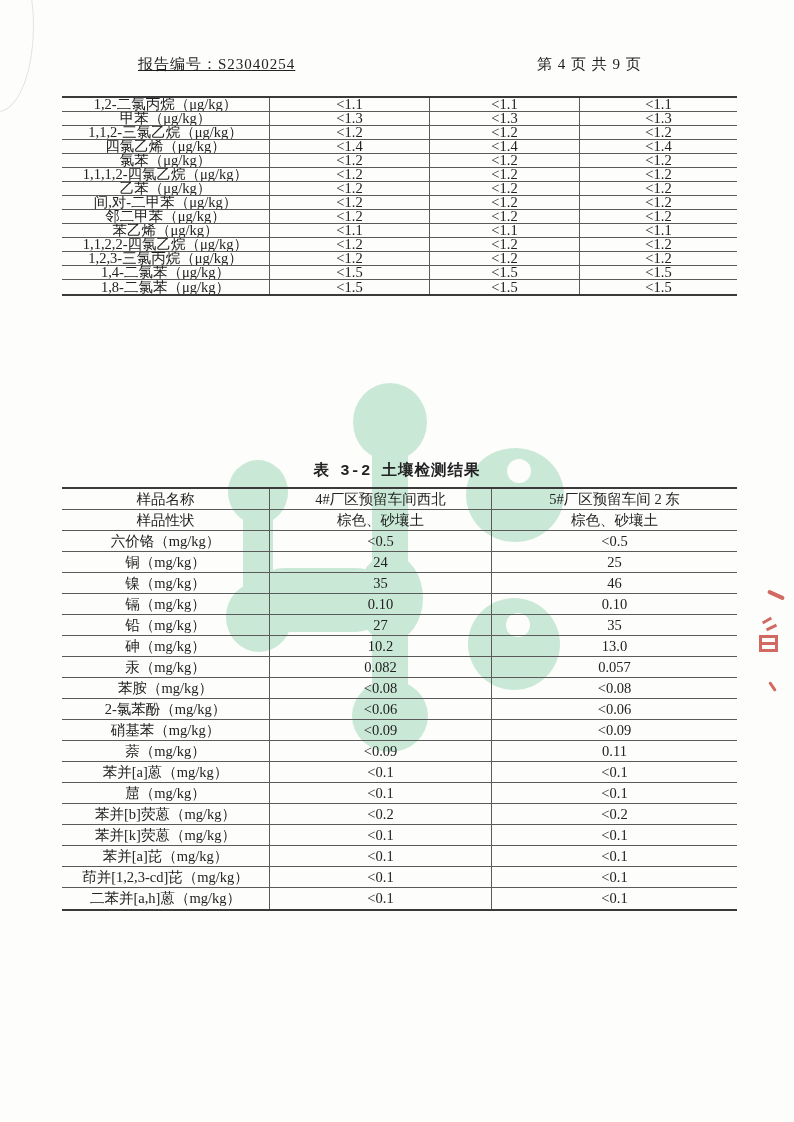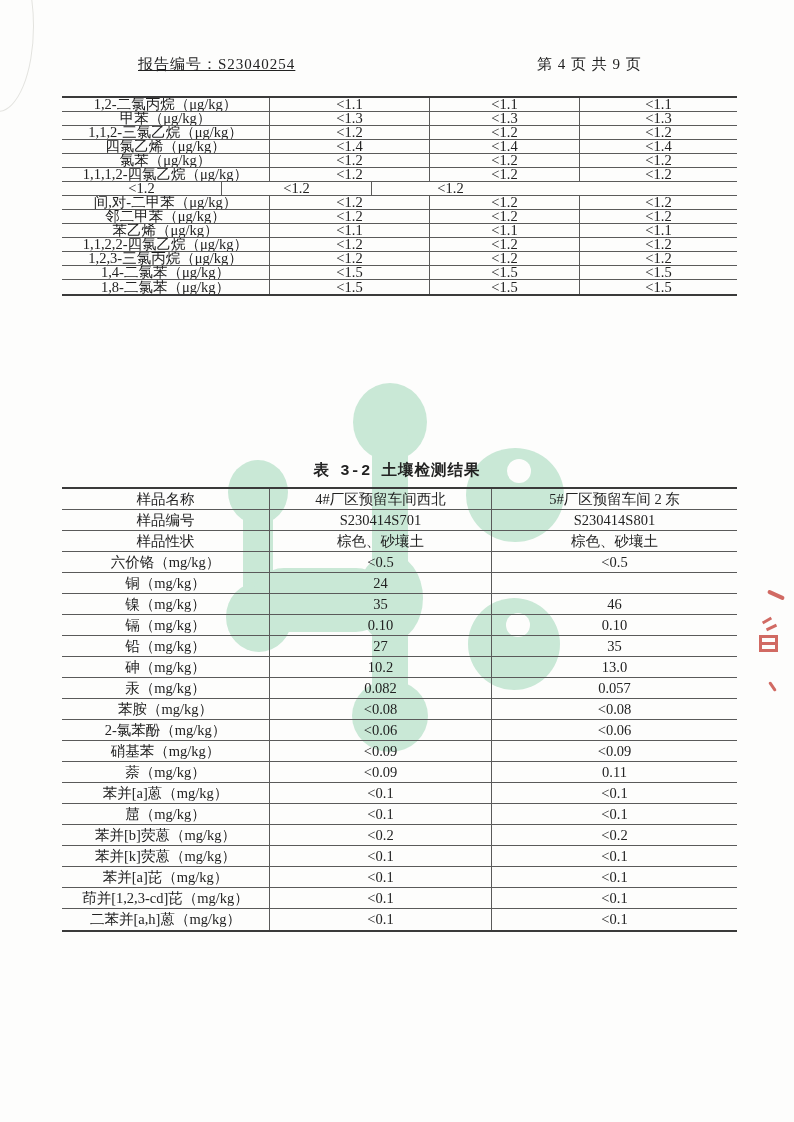--- a/index.html
+++ b/index.html
@@ -116,20 +116,21 @@
       <div class="tcell t1c2 cdiv">&lt;1.2</div>
       <div class="tcell t1c3">&lt;1.2</div>
     </div>
     <div class="trow">
       <div class="tcell t1c0 cdiv">1,1,1,2-四氯乙烷（μg/kg）</div>
       <div class="tcell t1c1 cdiv">&lt;1.2</div>
       <div class="tcell t1c2 cdiv">&lt;1.2</div>
       <div class="tcell t1c3">&lt;1.2</div>
     </div>
     <div class="trow">
+      <div class="tcell t1c0 cdiv">乙苯（μg/kg）</div>
       <div class="tcell t1c1 cdiv">&lt;1.2</div>
       <div class="tcell t1c2 cdiv">&lt;1.2</div>
       <div class="tcell t1c3">&lt;1.2</div>
     </div>
     <div class="trow">
       <div class="tcell t1c0 cdiv">间,对-二甲苯（μg/kg）</div>
       <div class="tcell t1c1 cdiv">&lt;1.2</div>
       <div class="tcell t1c2 cdiv">&lt;1.2</div>
       <div class="tcell t1c3">&lt;1.2</div>
     </div>
@@ -173,37 +174,33 @@
 
 <div class="tbl-title">表 3-2 土壤检测结果</div>
 
 <div class="tbl t2">
     <div class="trow">
       <div class="tcell t2c0 cdiv">样品名称</div>
       <div class="tcell t2c1 cdiv">4#厂区预留车间西北</div>
       <div class="tcell t2c2">5#厂区预留车间 2 东</div>
     </div>
     <div class="trow">
-      <div class="tcell t2c0 cdiv">样品编号</div>
-      <div class="tcell t2c1 cdiv">S230414S701</div>
-      <div class="tcell t2c2">S230414S801</div>
-    </div>
-    <div class="trow">
       <div class="tcell t2c0 cdiv">样品性状</div>
       <div class="tcell t2c1 cdiv">棕色、砂壤土</div>
       <div class="tcell t2c2">棕色、砂壤土</div>
     </div>
     <div class="trow">
       <div class="tcell t2c0 cdiv">六价铬（mg/kg）</div>
       <div class="tcell t2c1 cdiv">&lt;0.5</div>
       <div class="tcell t2c2">&lt;0.5</div>
     </div>
     <div class="trow">
       <div class="tcell t2c0 cdiv">铜（mg/kg）</div>
       <div class="tcell t2c1 cdiv">24</div>
+      <div class="tcell t2c2">25</div>
     </div>
     <div class="trow">
       <div class="tcell t2c0 cdiv">镍（mg/kg）</div>
       <div class="tcell t2c1 cdiv">35</div>
       <div class="tcell t2c2">46</div>
     </div>
     <div class="trow">
       <div class="tcell t2c0 cdiv">镉（mg/kg）</div>
       <div class="tcell t2c1 cdiv">0.10</div>
       <div class="tcell t2c2">0.10</div>

